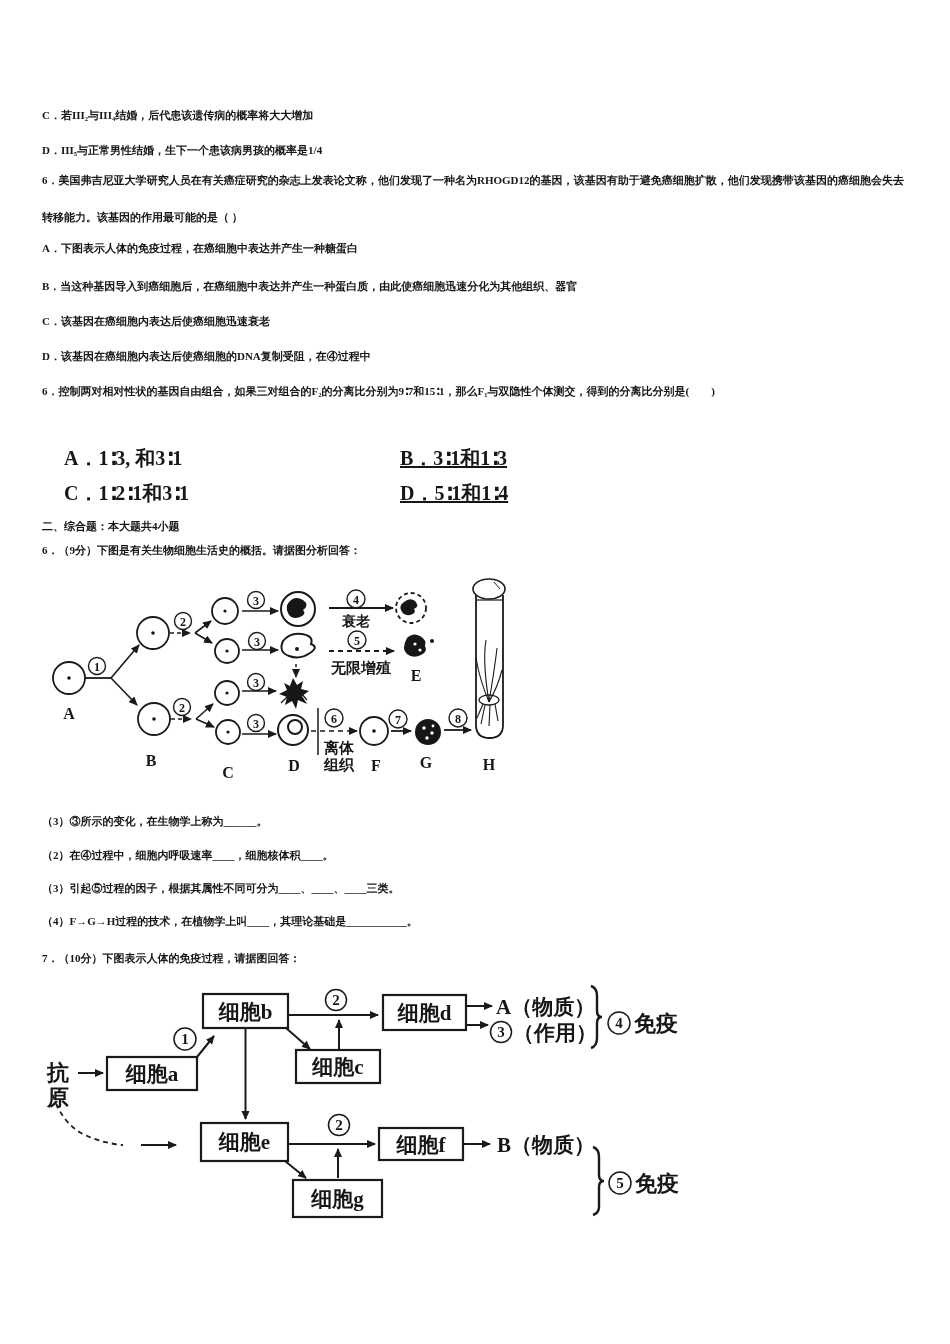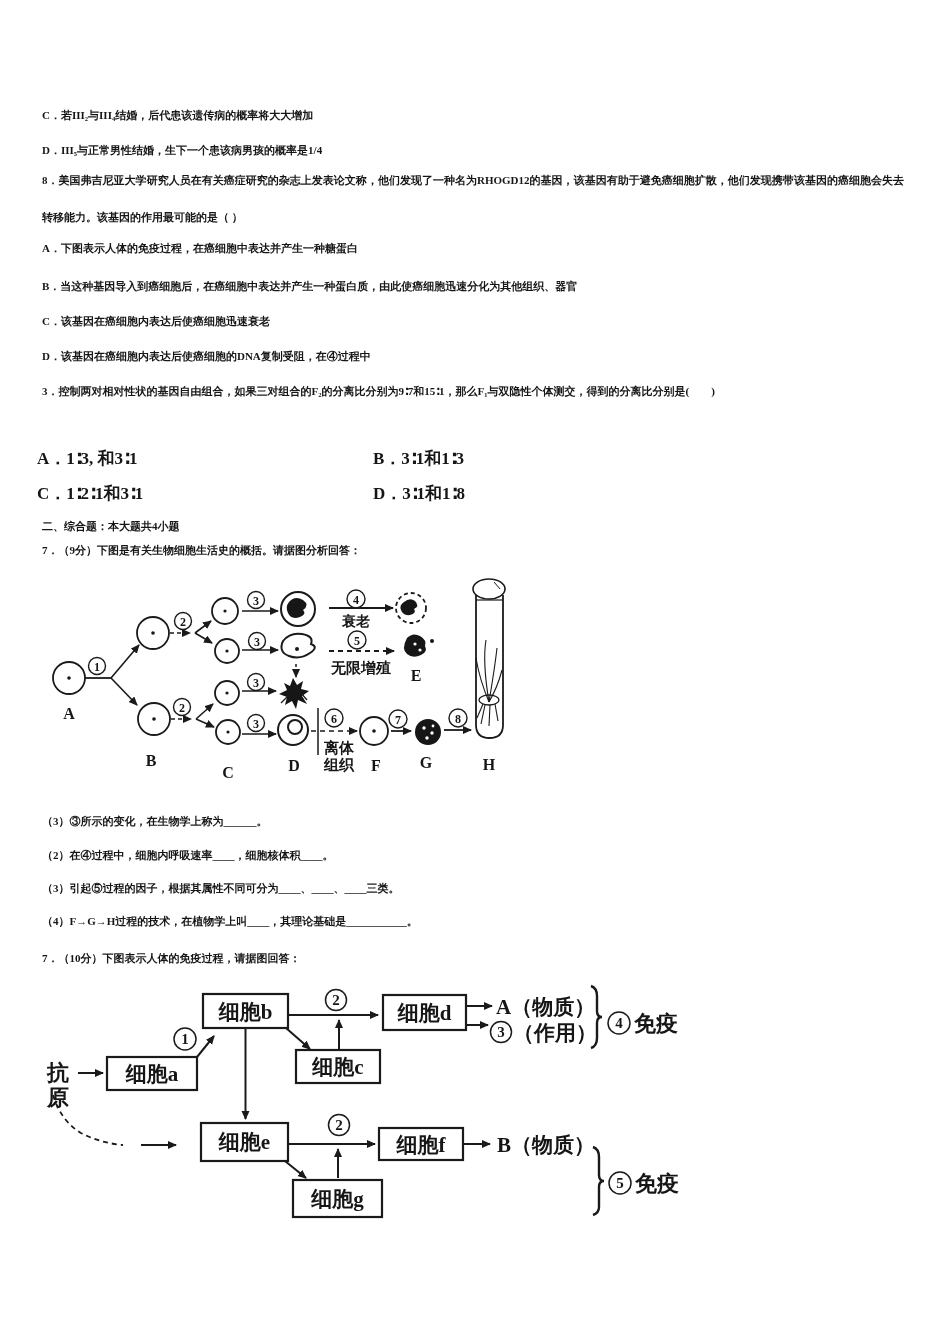--- a/index.html
+++ b/index.html
@@ -5,56 +5,56 @@
   html,body{margin:0;padding:0;}
   body{
     width:950px;height:1344px;background:#ffffff;position:relative;
     font-family:"Liberation Serif","DejaVu Serif",serif;
     color:#161616;font-weight:600;overflow:hidden;
   }
   .tl{
     position:absolute;left:42px;width:862px;
     font-size:11px;line-height:37px;text-align:justify;
   }
-  .optrow{position:absolute;left:37px;width:862px;height:37px;font-size:17px;line-height:37px;}
-  .optrow .col2{position:absolute;left:336px;top:0;}
+  .optrow{position:absolute;left:64px;width:862px;height:37px;font-size:20px;line-height:37px;}
+  .optrow .col2{position:absolute;left:336px;top:0;text-decoration:underline;}
   .fig{position:absolute;}
   svg text{font-family:"Liberation Serif","DejaVu Serif",serif;font-weight:600;fill:#161616;}
   svg .cap{font-size:14px;}
   svg .ltr{font-size:16px;}
   svg .dg{font-size:12px;}
   svg .dg2{font-size:15px;}
   svg .cjk{font-size:21px;}
   svg .cjk2{font-size:22px;}
   svg line,svg path.ln,svg rect,svg circle.o,svg ellipse{stroke:#1a1a1a;fill:none;}
 </style>
 </head>
 <body>
 
 <div class="tl" style="top:97px">C．若III₂与III₄结婚，后代患该遗传病的概率将大大增加</div>
 <div class="tl" style="top:132px">D．III₅与正常男性结婚，生下一个患该病男孩的概率是1/4</div>
 
-<div class="tl" style="top:162px">8．美国弗吉尼亚大学研究人员在有关癌症研究的杂志上发表论文称，他们发现了一种名为RHOGD12的基因，该基因有助于避免癌细胞扩散，他们发现携带该基因的癌细胞会失去转移能力。该基因的作用最可能的是（ ）</div>
+<div class="tl" style="top:162px">6．美国弗吉尼亚大学研究人员在有关癌症研究的杂志上发表论文称，他们发现了一种名为RHOGD12的基因，该基因有助于避免癌细胞扩散，他们发现携带该基因的癌细胞会失去转移能力。该基因的作用最可能的是（ ）</div>
 <div class="tl" style="top:230px">A．下图表示人体的免疫过程，在癌细胞中表达并产生一种糖蛋白</div>
 <div class="tl" style="top:268px">B．当这种基因导入到癌细胞后，在癌细胞中表达并产生一种蛋白质，由此使癌细胞迅速分化为其他组织、器官</div>
 <div class="tl" style="top:303px">C．该基因在癌细胞内表达后使癌细胞迅速衰老</div>
 <div class="tl" style="top:338px">D．该基因在癌细胞内表达后使癌细胞的DNA复制受阻，在④过程中</div>
 
-<div class="tl" style="top:373px">3．控制两对相对性状的基因自由组合，如果三对组合的F₂的分离比分别为9∶7和15∶1，那么F₁与双隐性个体测交，得到的分离比分别是(　　)</div>
+<div class="tl" style="top:373px">6．控制两对相对性状的基因自由组合，如果三对组合的F₂的分离比分别为9∶7和15∶1，那么F₁与双隐性个体测交，得到的分离比分别是(　　)</div>
 <div class="optrow" style="top:440px">
   <span>A．1∶3, 和3∶1</span>
   <span class="col2">B．3∶1和1∶3</span>
 </div>
 <div class="optrow" style="top:475px">
   <span>C．1∶2∶1和3∶1</span>
-  <span class="col2">D．3∶1和1∶8</span>
+  <span class="col2">D．5∶1和1∶4</span>
 </div>
 
 <div class="tl" style="top:508px">二、综合题：本大题共4小题</div>
-<div class="tl" style="top:532px">7．（9分）下图是有关生物细胞生活史的概括。请据图分析回答：</div>
+<div class="tl" style="top:532px">6．（9分）下图是有关生物细胞生活史的概括。请据图分析回答：</div>
 
 <svg class="fig" style="top:578px;left:45px" width="470" height="205" viewBox="0 0 470 205">
   <defs>
     <marker id="ah" markerUnits="userSpaceOnUse" markerWidth="10" markerHeight="10" refX="8" refY="4" orient="auto">
       <path d="M0,0 L9,4 L0,8 z" fill="#1a1a1a"></path>
     </marker>
   </defs>
 
   <g>
     <circle class="o" cx="24" cy="100" r="16" stroke-width="1.8"></circle>

